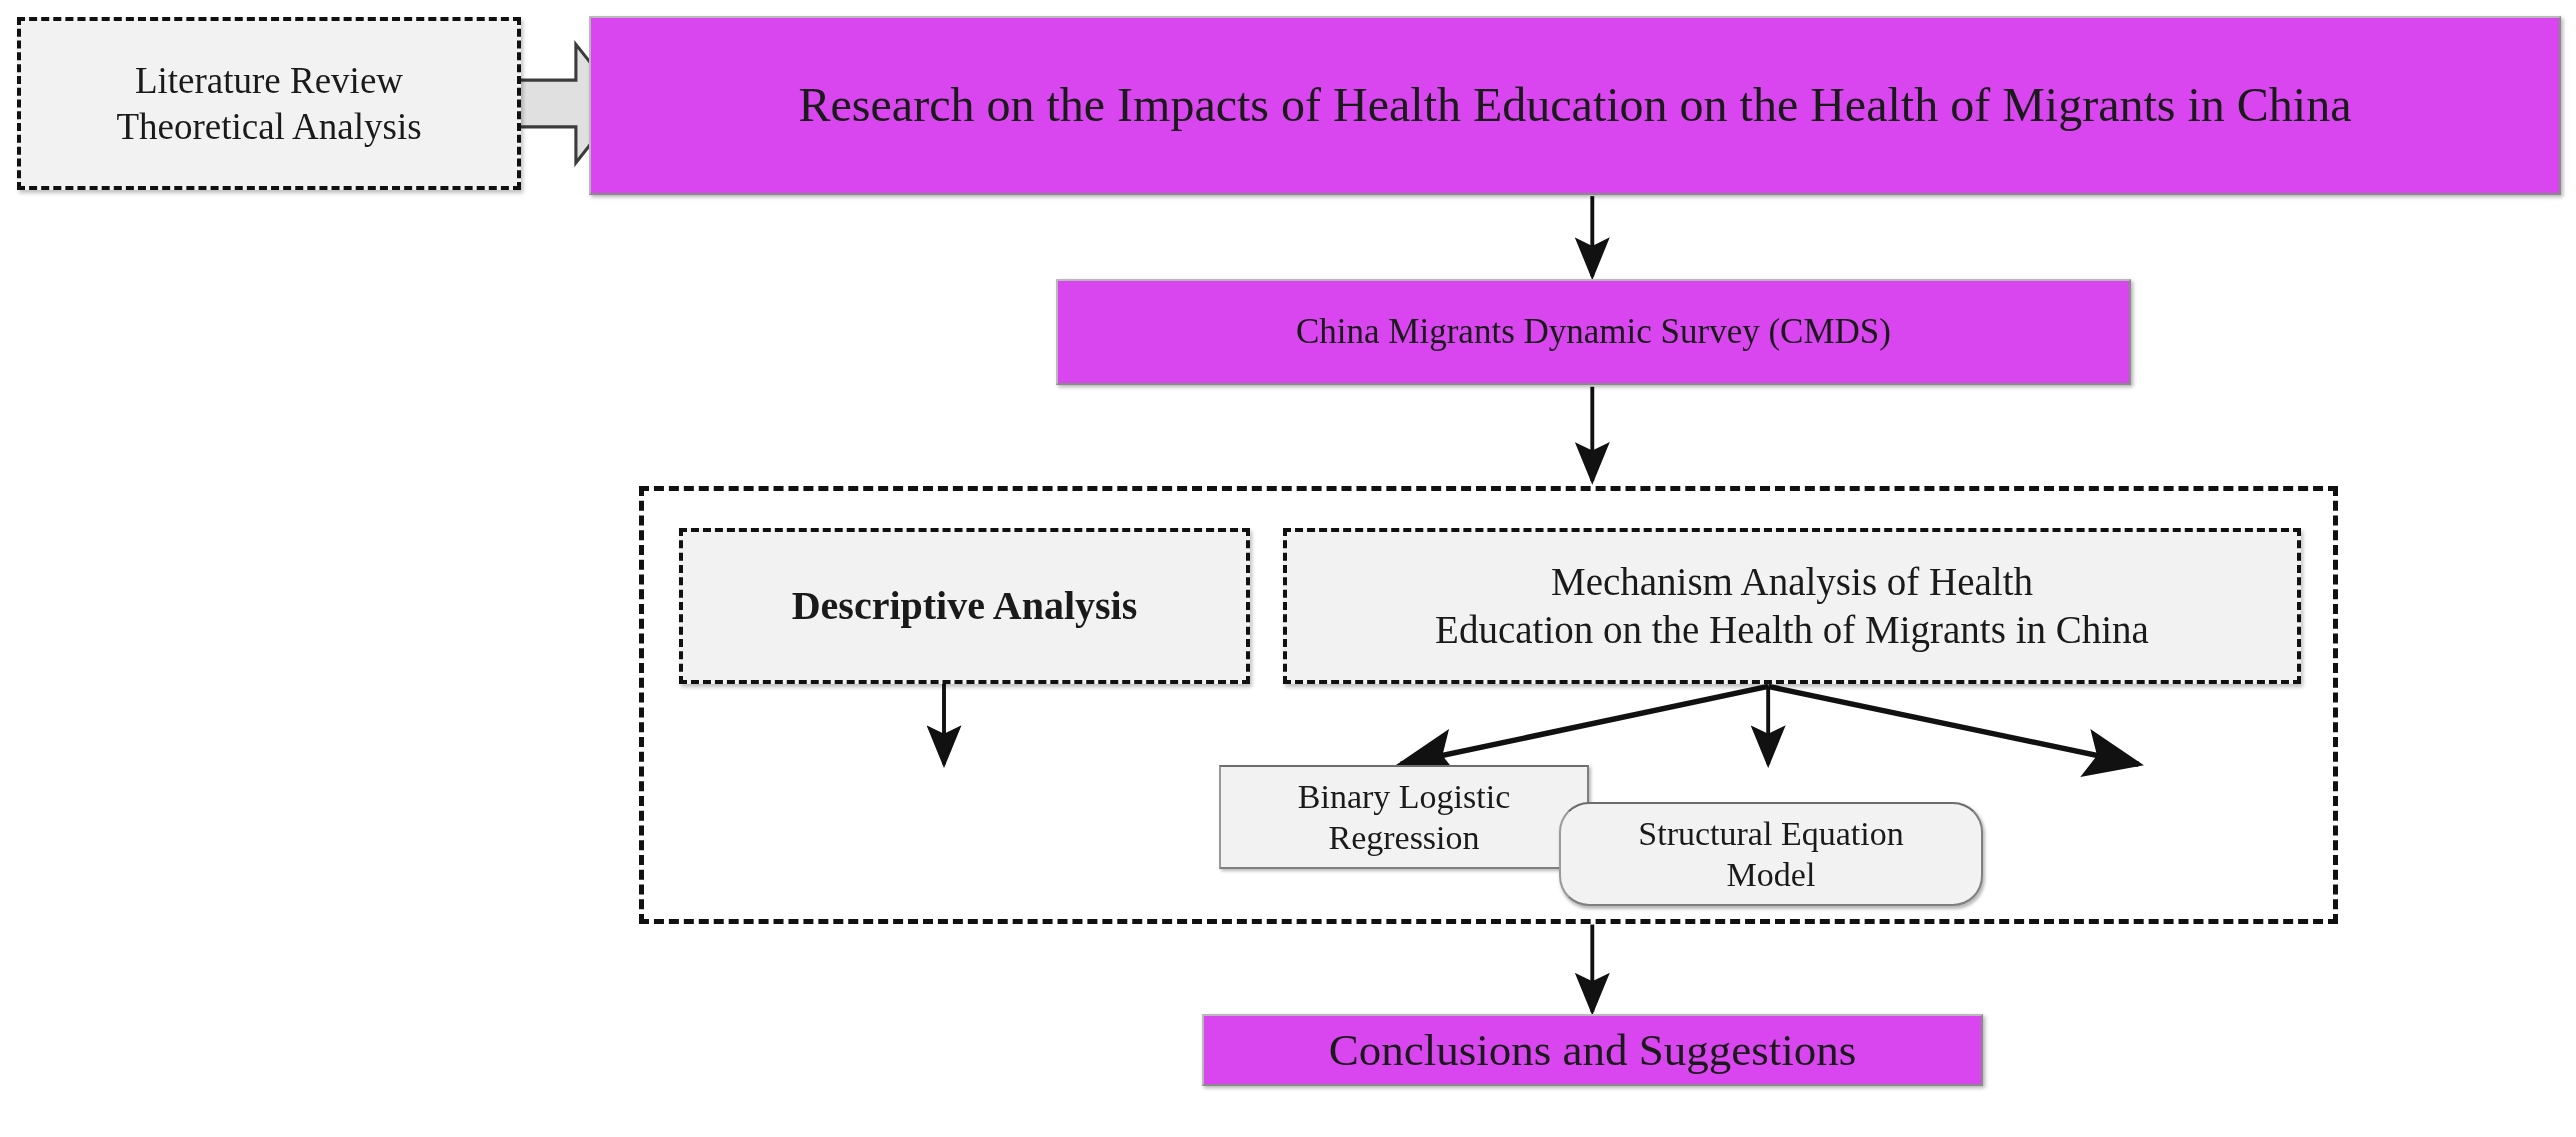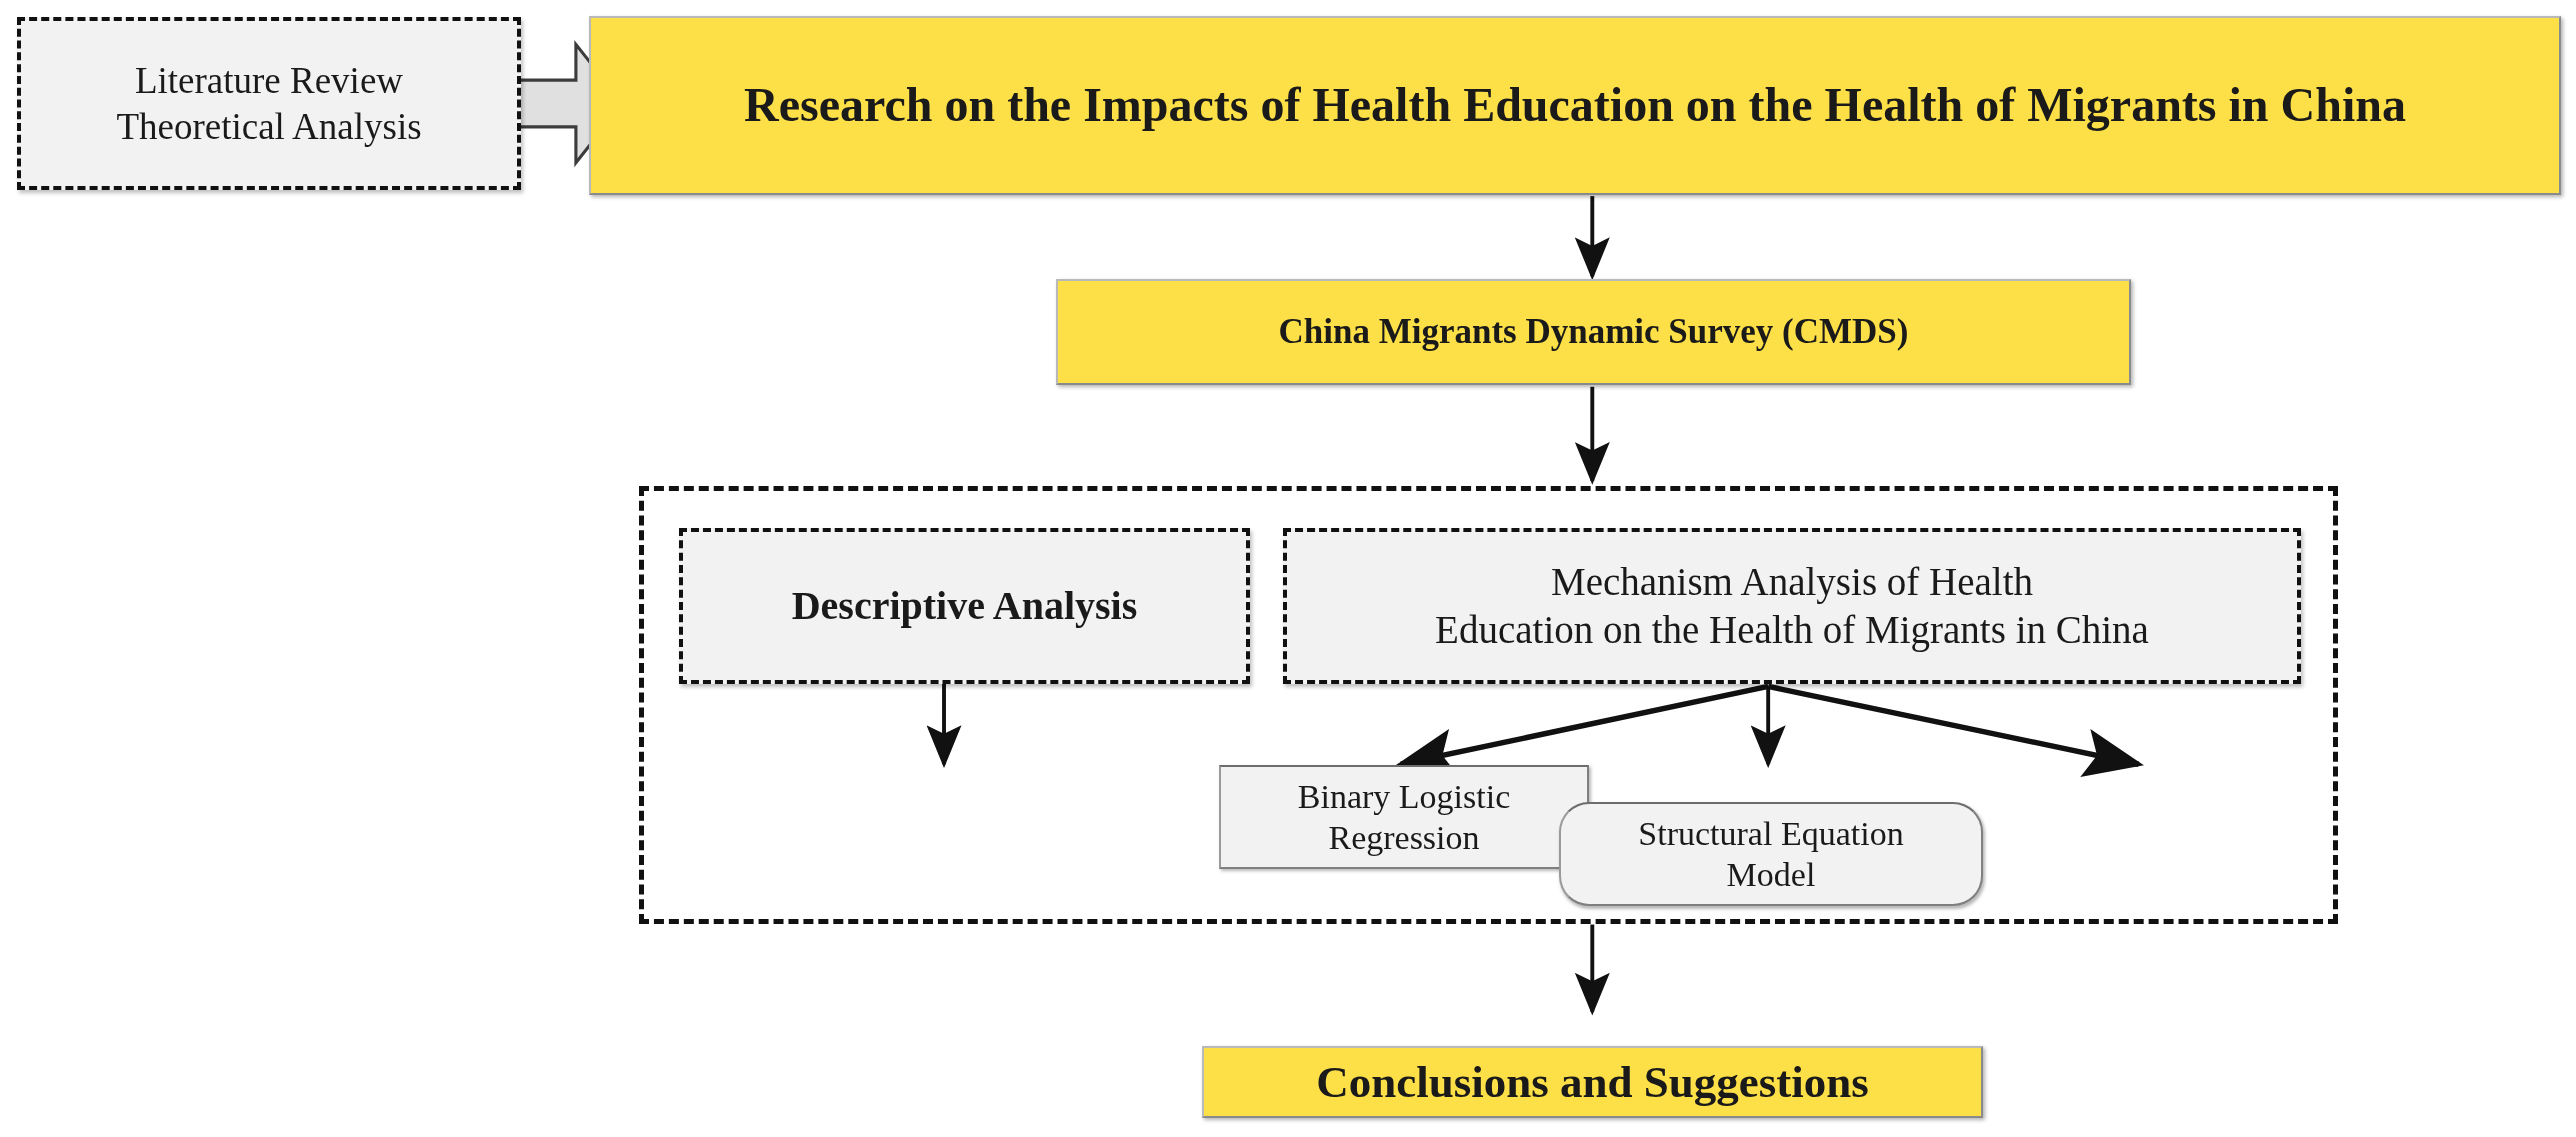--- a/index.html
+++ b/index.html
@@ -31,26 +31,25 @@
   
   .solid-light {
     background: #f2f2f2;
     border: 2.3px solid #7f7f7f;
     border-top-color: #6d6d6d;
     border-left-color: #9a9a9a;
     box-shadow: 1.6px 2.3px 3.1px rgba(0,0,0,0.28);
   }
   
   .gray-fill {
-    background: #fde047;
+    background: #d946ef;
     border: 2.3px solid #8a8a8a;
     border-top-color: #b9b9b9;
     border-left-color: #b9b9b9;
     box-shadow: 1.6px 2.3px 3.9px rgba(0,0,0,0.30);
-    font-weight: bold;
   }
   
   .dashed-light {
     background: #f2f2f2;
     border: 4.7px dashed #111111;
     box-shadow: 2.3px 3.1px 3.9px rgba(0,0,0,0.25);
   }
   
   .dashed-group {
     background: transparent;
@@ -136,18 +135,18 @@
     <span>Binary Logistic
 Regression</span>
   </div>
 
   <div class="node solid-light t-leaf" style="left:1559px; top:802px; width:424px; height:104px;border-radius:30px;">
     <span>Structural Equation
 Model</span>
   </div>
 
 
-  <div class="node gray-fill t-concl" style="left:1202px; top:1014px; width:781px; height:72px;margin-top:32px;">
+  <div class="node gray-fill t-concl" style="left:1202px; top:1014px; width:781px; height:72px;">
     <span>Conclusions and Suggestions</span>
   </div>
 
 </div>
 
 
 </body></html>

